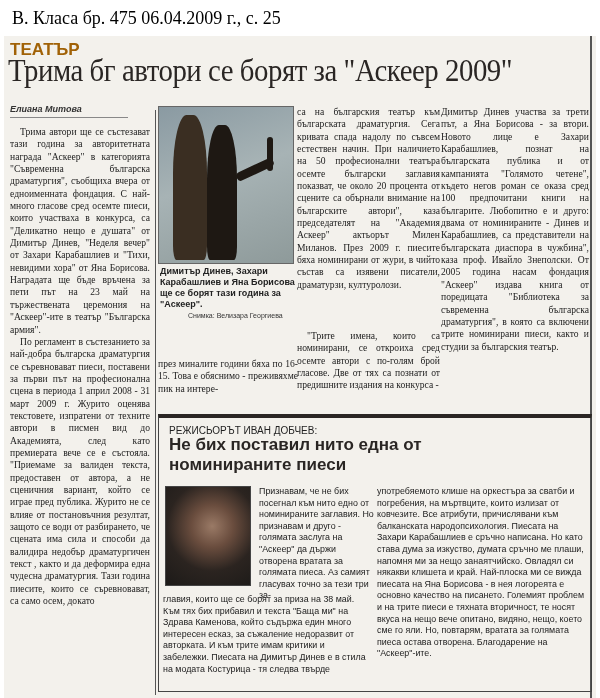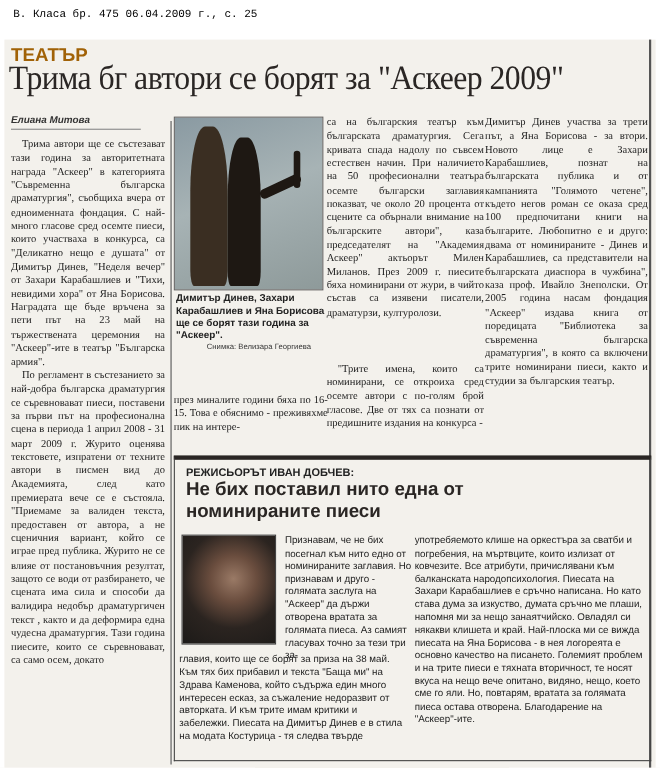--- a/index.html
+++ b/index.html
@@ -1,35 +1,35 @@
 <!DOCTYPE html>
 <html><head>
 <meta charset="utf-8">
 <style>
   * { box-sizing: border-box; margin: 0; padding: 0; }
   body { width: 600px; height: 698px; background: #ffffff; position: relative; overflow: hidden; font-family: "Liberation Serif", serif; color: #1e1c1a; }
-  .source { position: absolute; left: 12px; top: 8px; font-size: 10px; font-family: Liberation Mono, monospace; color: #000; }
+  .source { position: absolute; left: 12px; top: 8px; font-size: 18px; font-family: Liberation Serif, serif; color: #000; }
   .paper { position: absolute; left: 4px; top: 36px; width: 592px; height: 662px; background: #f3f1ec; }
   .rubric { position: absolute; left: 10px; top: 40px; font-family: "Liberation Sans", sans-serif; font-weight: bold; font-size: 17px; color: #a16207; }
   .headline { position: absolute; left: 8px; top: 54px; font-size: 31px; line-height: 34px; color: #2a2624; letter-spacing: -0.5px; white-space: nowrap; transform: scaleX(0.93); transform-origin: left top; }
   .author { position: absolute; left: 10px; top: 104px; font-family: "Liberation Sans", sans-serif; font-weight: bold; font-size: 9px; color: #333; width: 118px; border-bottom: 1px solid #888; padding-bottom: 3px; font-style: italic; }
   .col { position: absolute; font-size: 9.6px; line-height: 12.35px; text-align: justify; color: #222; }
   .col p { text-indent: 10px; margin: 0; }
   .col1 { left: 10px; top: 126px; width: 140px; }
   .col3 { left: 297px; top: 106px; width: 143px; }
   .col4 { left: 441px; top: 106px; width: 148px; }
   .col2b { left: 158px; top: 358px; width: 140px; }
   .col3b { left: 297px; top: 318px; width: 143px; }
   .vrule { position: absolute; left: 155px; top: 110px; width: 1px; height: 585px; background: #555; }
   .photo { position: absolute; left: 158px; top: 106px; width: 136px; height: 158px; background: linear-gradient(160deg,#8a9aa2 0%,#a7b3b5 45%,#8e9a9a 100%); border: 1px solid #666; overflow: hidden; }
   .statue { position: absolute; background: #2b231c; border-radius: 40% 40% 10% 10%; }
   .caption { position: absolute; left: 160px; top: 266px; width: 136px; font-family: "Liberation Sans", sans-serif; font-weight: bold; font-size: 9px; line-height: 11px; color: #222; }
   .credit { position: absolute; left: 188px; top: 312px; font-family: "Liberation Sans", sans-serif; font-size: 7px; color: #333; }
   .box { position: absolute; left: 158px; top: 414px; width: 434px; height: 278px; border: 1px solid #444; border-top: 4px solid #2a2624; }
-  .box-kicker { position: absolute; left: 10px; top: 7px; font-family: "Liberation Sans", sans-serif; font-weight: bold; font-size: 10px; color: #222; }
+  .box-kicker { position: absolute; left: 10px; top: 7px; font-family: "Liberation Sans", sans-serif; font-weight: normal; font-size: 10px; color: #222; }
   .box-title { position: absolute; left: 10px; top: 17px; font-family: "Liberation Sans", sans-serif; font-weight: bold; font-size: 17px; line-height: 20px; color: #2a2624; width: 260px; }
   .box-photo { position: absolute; left: 6px; top: 68px; width: 86px; height: 100px; background: radial-gradient(circle at 55% 40%, #9a7a66 0%, #6a4d3e 28%, #2b2420 60%, #1c1a18 100%); border: 1px solid #444; }
   .bcol { position: absolute; font-family: "Liberation Sans", sans-serif; font-size: 8.9px; line-height: 11.6px; color: #222; }
   .bcol1 { left: 100px; top: 68px; width: 115px; }
   .bcol1b { left: 4px; top: 176px; width: 210px; }
   .bcol2 { left: 218px; top: 68px; width: 210px; }
   .rsep { position: absolute; left: 590px; top: 36px; width: 2px; height: 662px; background: #555; }
 </style>
 </head>
 <body>

